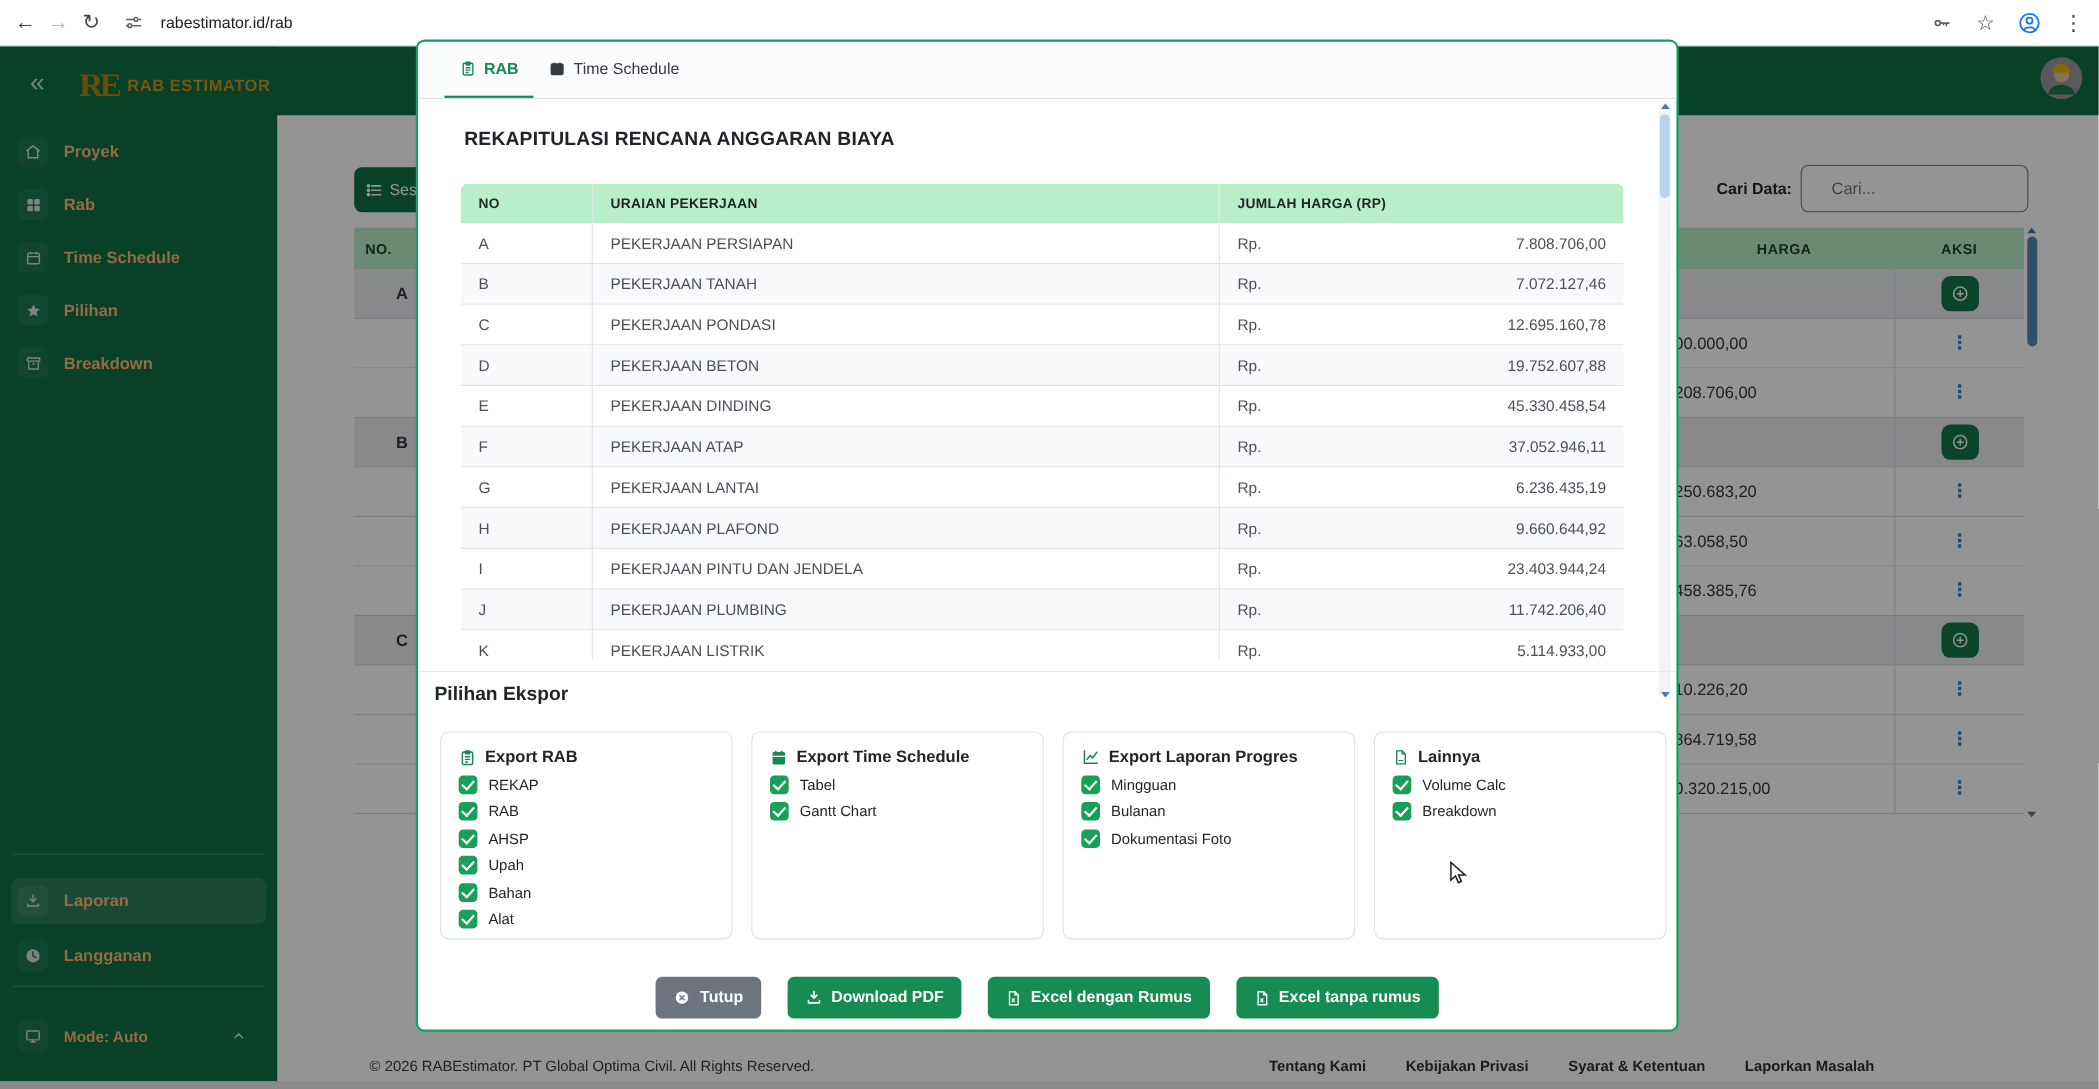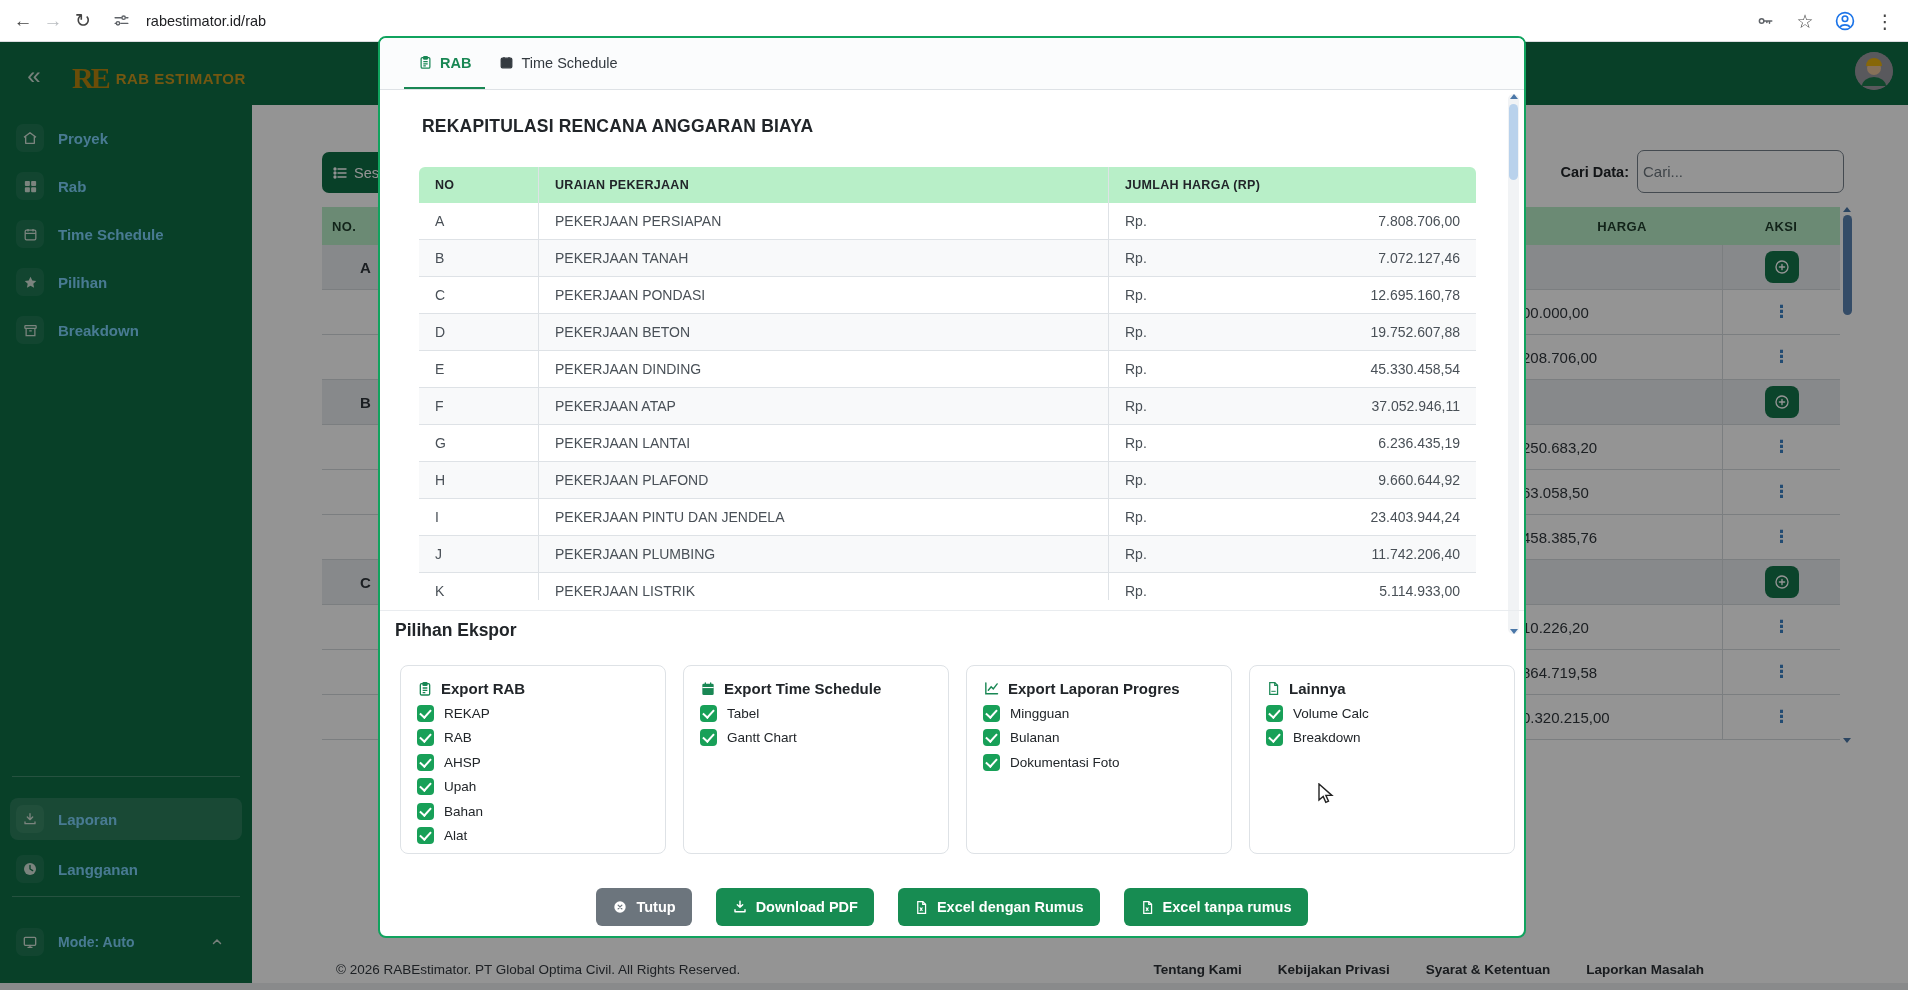--- a/index.html
+++ b/index.html
@@ -24,39 +24,39 @@
 
   .sb-head { position:absolute; left:0; top:10px; width:252px; height:52px; display:flex; align-items:center; }
   .collapse-btn { width:40px; height:34px; margin-left:14px; color:#cfe0d6; font-size:24px; line-height:30px;
     text-align:center; }
   .brand { display:flex; align-items:center; gap:8px; margin-left:18px; }
   .brand-mark { font-size:30px; font-weight:900; color:#b8860f; letter-spacing:-3px;
     font-family:"Liberation Serif","DejaVu Serif",serif; }
   .brand-text { font-size:15px; font-weight:800; color:#c9961e; letter-spacing:.5px; }
 
   .sb-item { position:absolute; left:10px; width:232px; height:42px; display:flex; align-items:center;
-    gap:14px; border-radius:8px; color:#7dd3fc; }
+    gap:14px; border-radius:8px; color:#fdba74; }
   .sb-item.active { background:rgba(255,255,255,.12); }
   .sb-ic { width:28px; height:28px; margin-left:6px; border-radius:7px; background:rgba(255,255,255,.07);
     display:flex; align-items:center; justify-content:center; color:#d5e4da; }
   .sb-label { font-size:15px; font-weight:700; }
   .sb-div { position:absolute; left:12px; width:228px; height:1px; background:rgba(255,255,255,.22); }
   .sb-chev { position:absolute; right:18px; color:#cfddd5; }
 
   .hdr-avatar { position:absolute; left:1855px; top:52px; width:38px; height:38px; border-radius:50%;
     background:#8f8f93; overflow:hidden; z-index:2; }
 
   
   .adjust-btn { position:absolute; left:322px; top:152px; width:130px; height:41px; background:#0e6e46;
     border-radius:7px; color:#fff; display:flex; align-items:center; gap:6px; padding-left:10px;
     font-size:14.5px; z-index:1; }
   .search-wrap { position:absolute; left:1540px; top:150px; width:312px; height:43px; display:flex;
     align-items:center; z-index:1; }
   .search-label { width:97px; text-align:right; font-size:14.5px; font-weight:700; color:#212529; padding-right:8px; }
-  .search-input { width:207px; height:43px; border:1.5px solid #75808a; border-radius:7px; padding:0 5px;
+  .search-input { width:207px; height:43px; border:1.5px solid #75808a; border-radius:7px; padding:0 27px;
     font-size:15px; color:#212529; background:#fff; outline:none; }
   .search-input::placeholder { color:#6c757d; }
 
   .bg-table { position:absolute; left:322px; top:207px; width:1518px; z-index:1; }
   .bg-thead { height:38px; background:#b9eec9; display:flex; align-items:center; font-size:13px;
     font-weight:700; color:#1f3d2c; letter-spacing:.4px; }
   .bg-row { height:45px; display:flex; align-items:center; border-bottom:1px solid #d4d9dd; background:#fff;
     font-size:15px; color:#30363c; }
   .bg-row.section { background:#e9ecef; }
   .c-no { width:140px; padding-left:38px; font-weight:600; }

